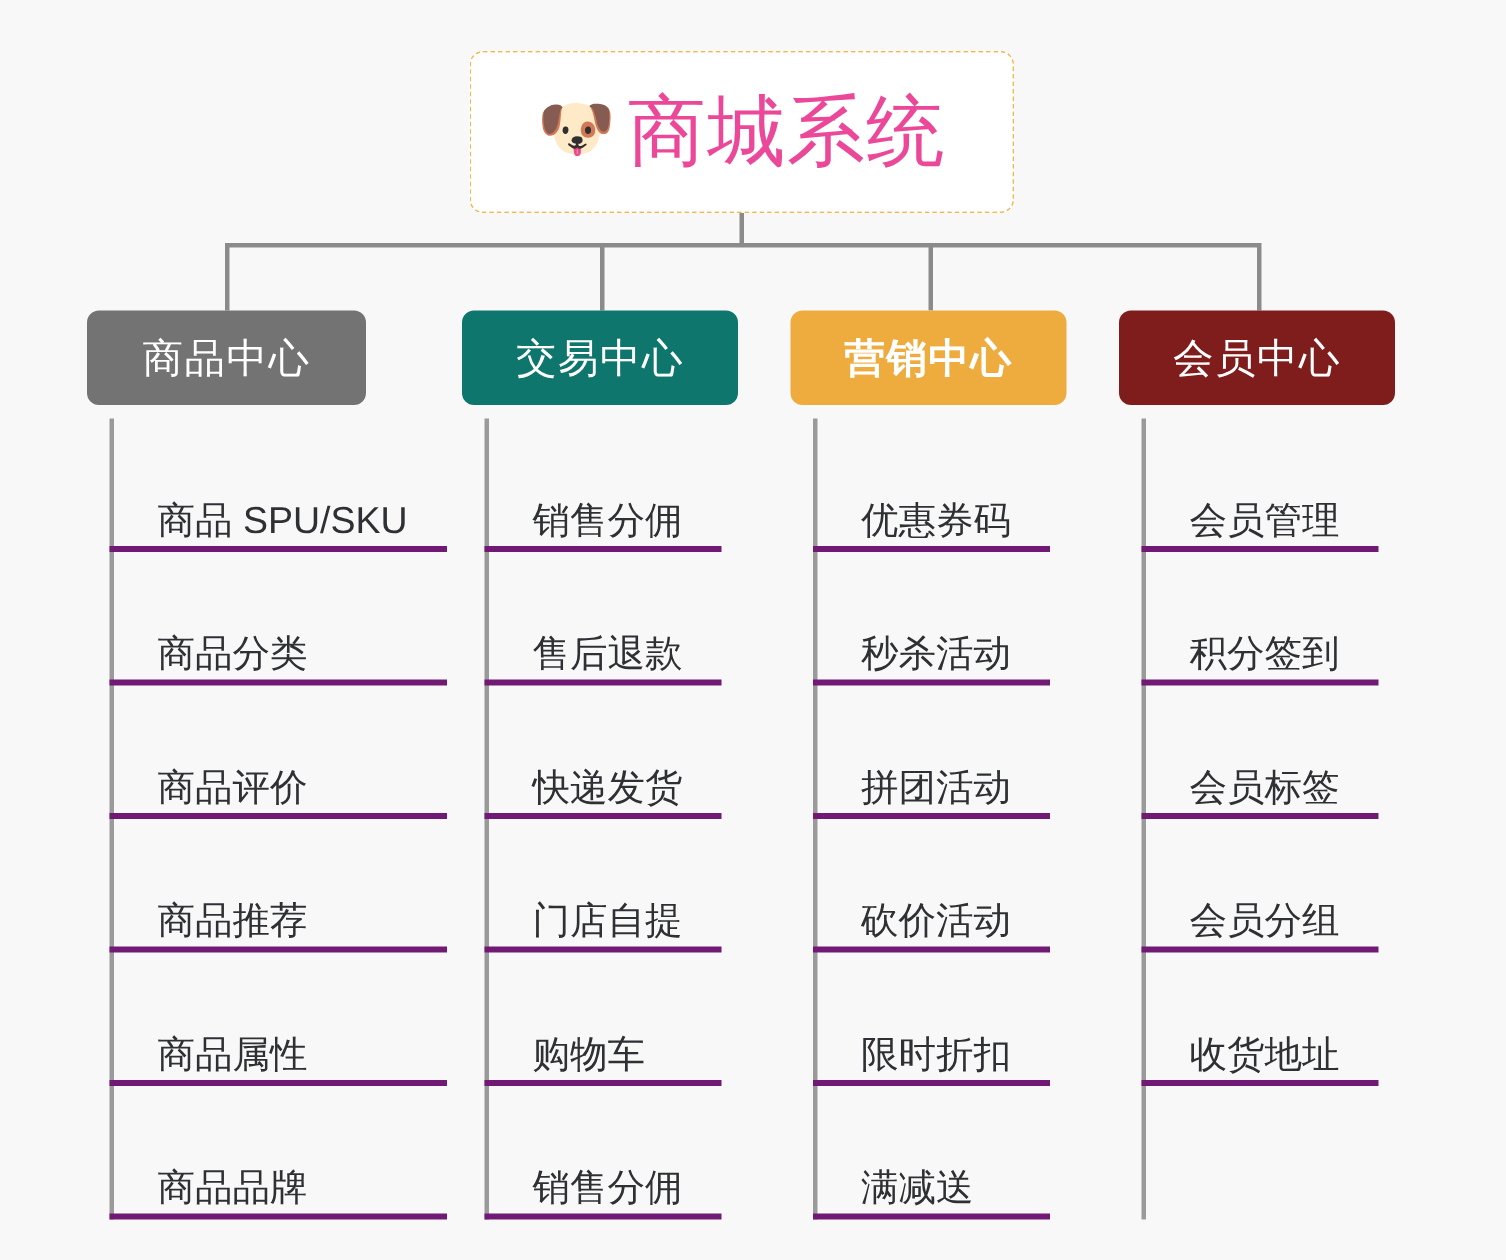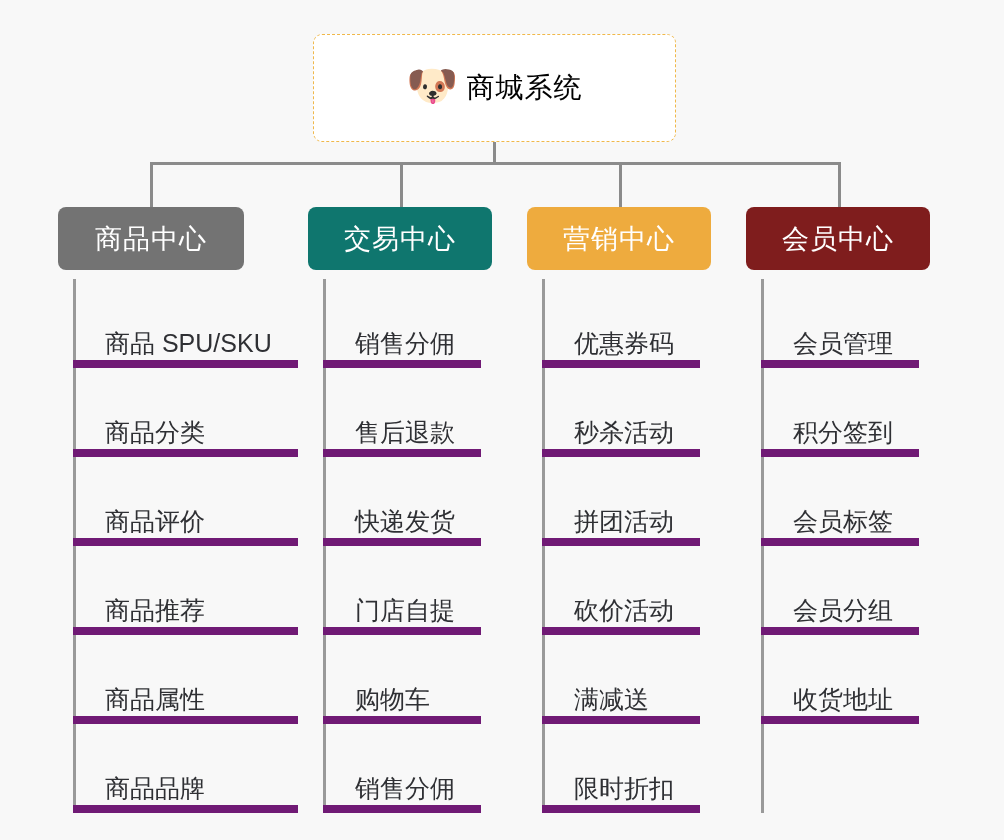--- a/index.html
+++ b/index.html
@@ -37,22 +37,22 @@
     gap: 14px;
   }
   .root-icon {
     font-size: 42px;
     line-height: 1;
     width: 46px;
     height: 46px;
     display: block;
   }
   .root-title {
-    font-size: 28px;
-    color: #000000;
+    font-size: 52px;
+    color: #ec4899;
     letter-spacing: 1px;
     white-space: nowrap;
   }
 
   
   .conn {
     position: absolute;
     background: #8b8b8b;
   }
   .conn-v { width: 3px; }
@@ -92,21 +92,21 @@
     margin: 0;
     padding: 0;
     list-style: none;
   }
   .leaf {
     position: relative;
     height: 89px;
     box-sizing: border-box;
     display: flex;
     align-items: flex-end;
-    border-bottom: 8px solid #701a75;
+    border-bottom: 4px solid #701a75;
   }
   .leaf-label {
     font-size: 25px;
     color: #2f3034;
     padding-left: 32px;
     padding-right: 26px;
     padding-bottom: 3px;
     white-space: nowrap;
     line-height: 1.1;
   }
@@ -174,40 +174,40 @@
       <li class="leaf">
         <span class="leaf-label">购物车</span>
       </li>
       <li class="leaf">
         <span class="leaf-label">销售分佣</span>
       </li>
     </ul>
   </div>
 
   <div class="branch" style="left:527px;">
-    <div class="branch-head" style="width:184px; background:#eeab3e;">营销中心</div>
+    <div class="branch-head" style="width:184px; background:#eeab3e;font-weight:bold;">营销中心</div>
     <div class="branch-trunk" style="height:534px;"></div>
     <ul class="leaf-list">
       <li class="leaf">
         <span class="leaf-label">优惠券码</span>
       </li>
       <li class="leaf">
         <span class="leaf-label">秒杀活动</span>
       </li>
       <li class="leaf">
         <span class="leaf-label">拼团活动</span>
       </li>
       <li class="leaf">
         <span class="leaf-label">砍价活动</span>
       </li>
       <li class="leaf">
+        <span class="leaf-label">限时折扣</span>
+      </li>
+      <li class="leaf">
         <span class="leaf-label">满减送</span>
-      </li>
-      <li class="leaf">
-        <span class="leaf-label">限时折扣</span>
       </li>
     </ul>
   </div>
 
   <div class="branch" style="left:746px;">
     <div class="branch-head" style="width:184px; background:#7f1d1d;">会员中心</div>
     <div class="branch-trunk" style="height:534px;"></div>
     <ul class="leaf-list">
       <li class="leaf">
         <span class="leaf-label">会员管理</span>

